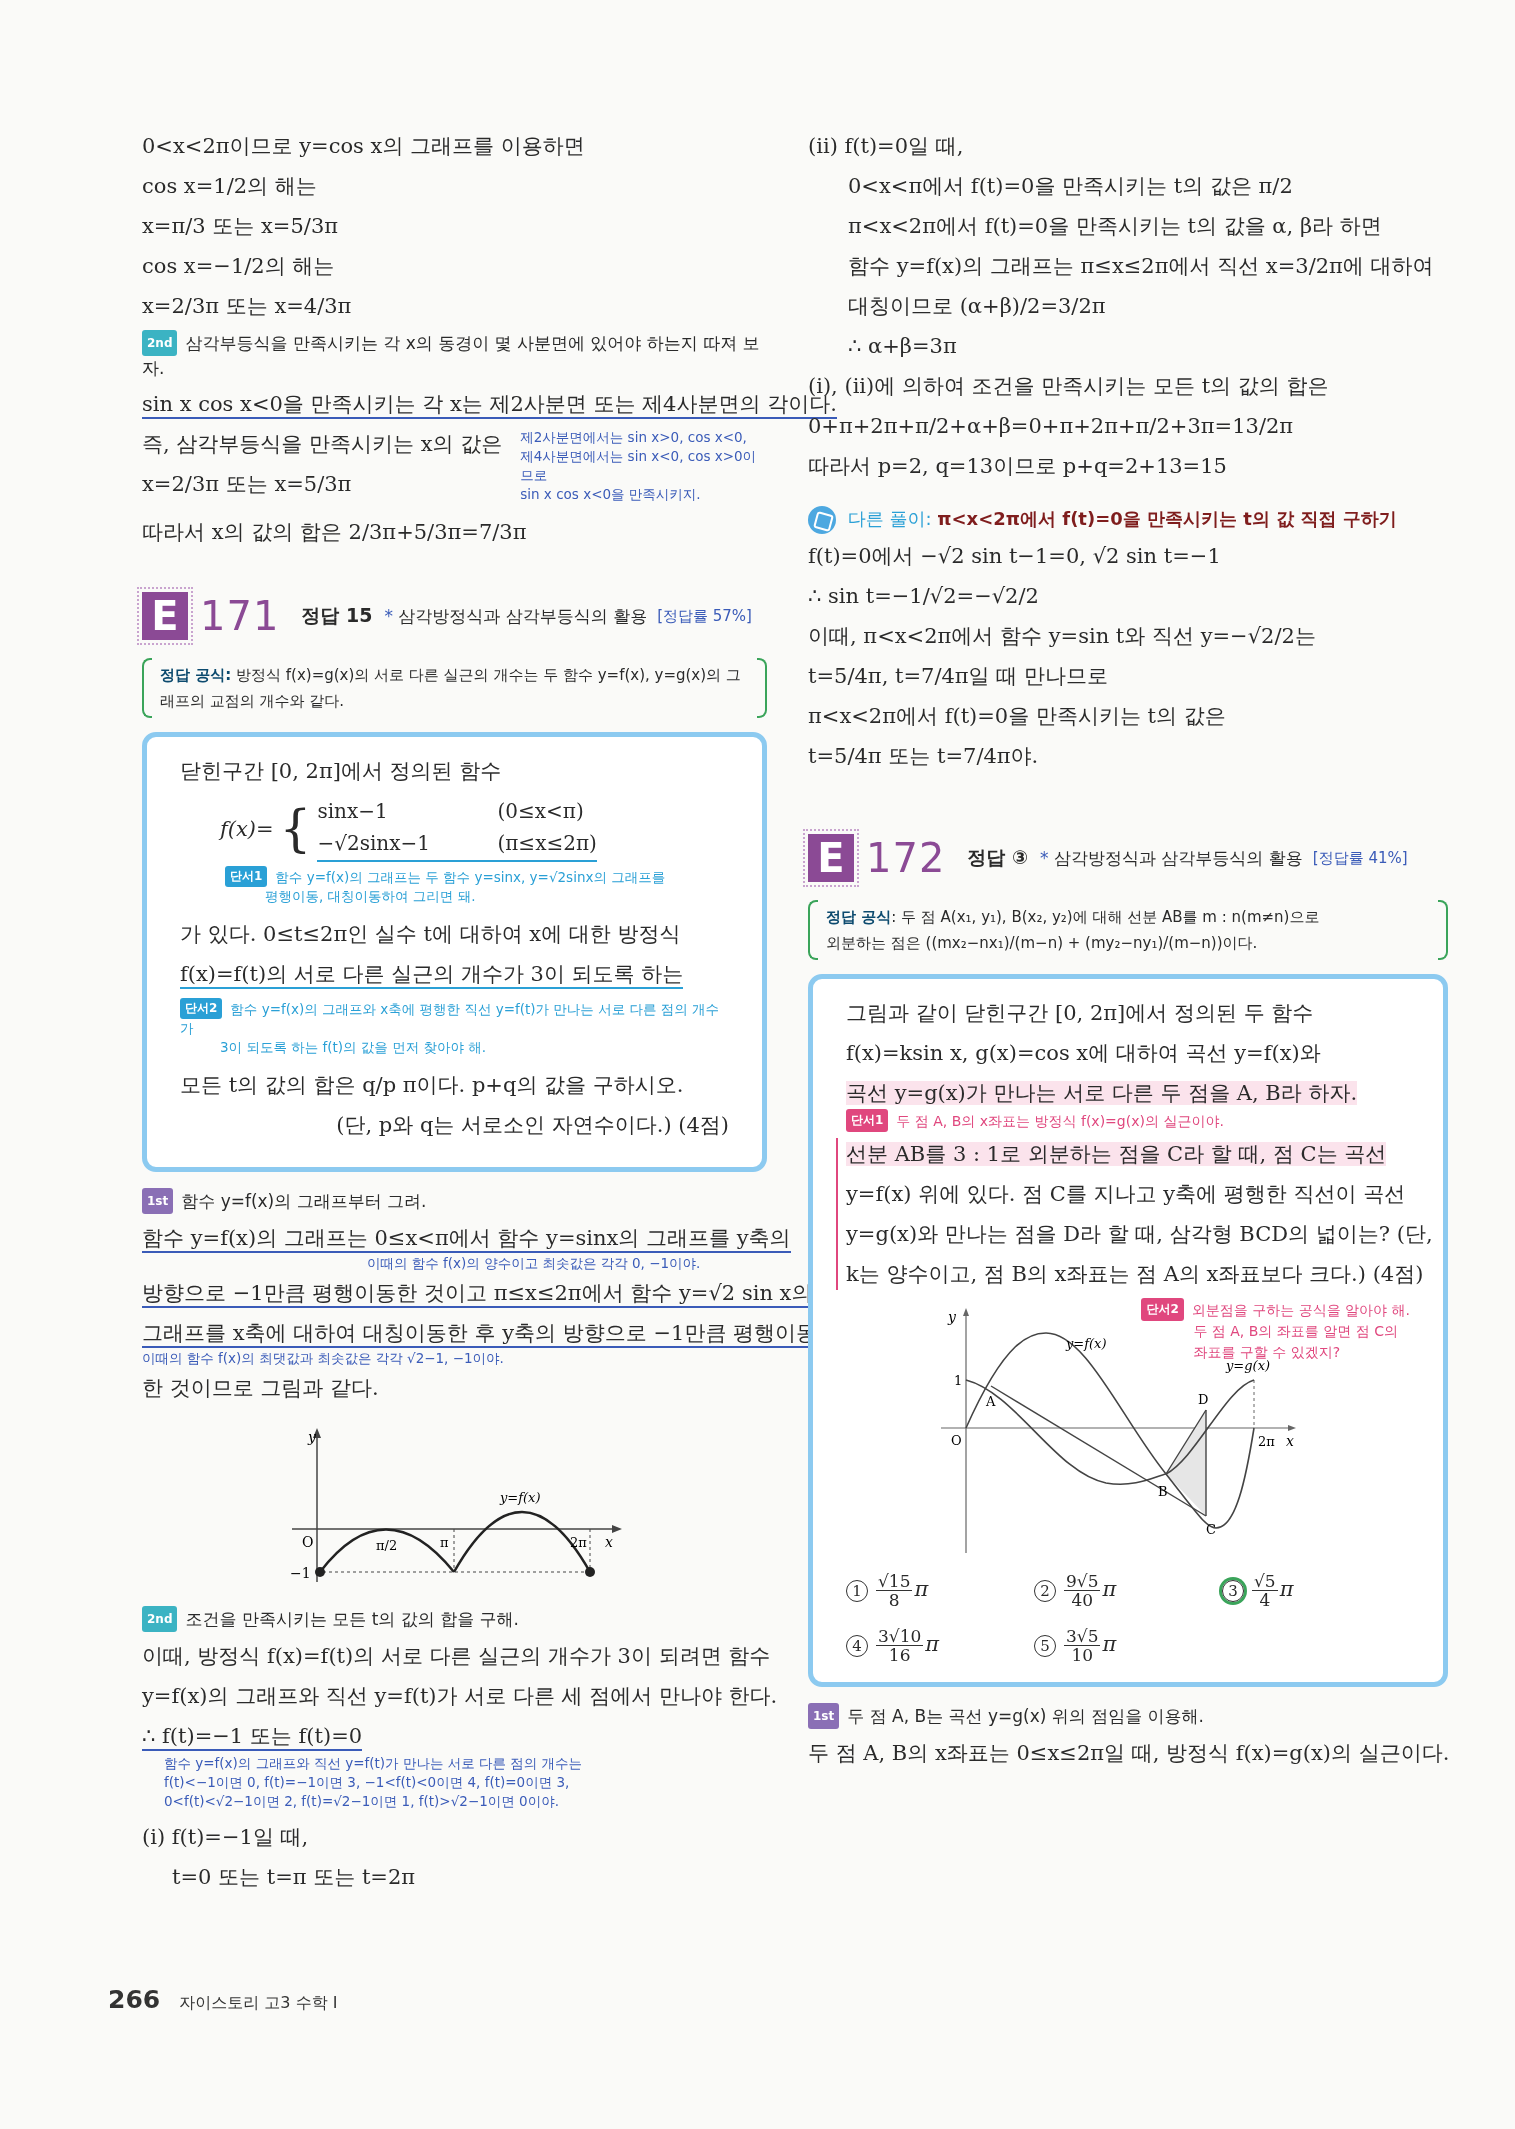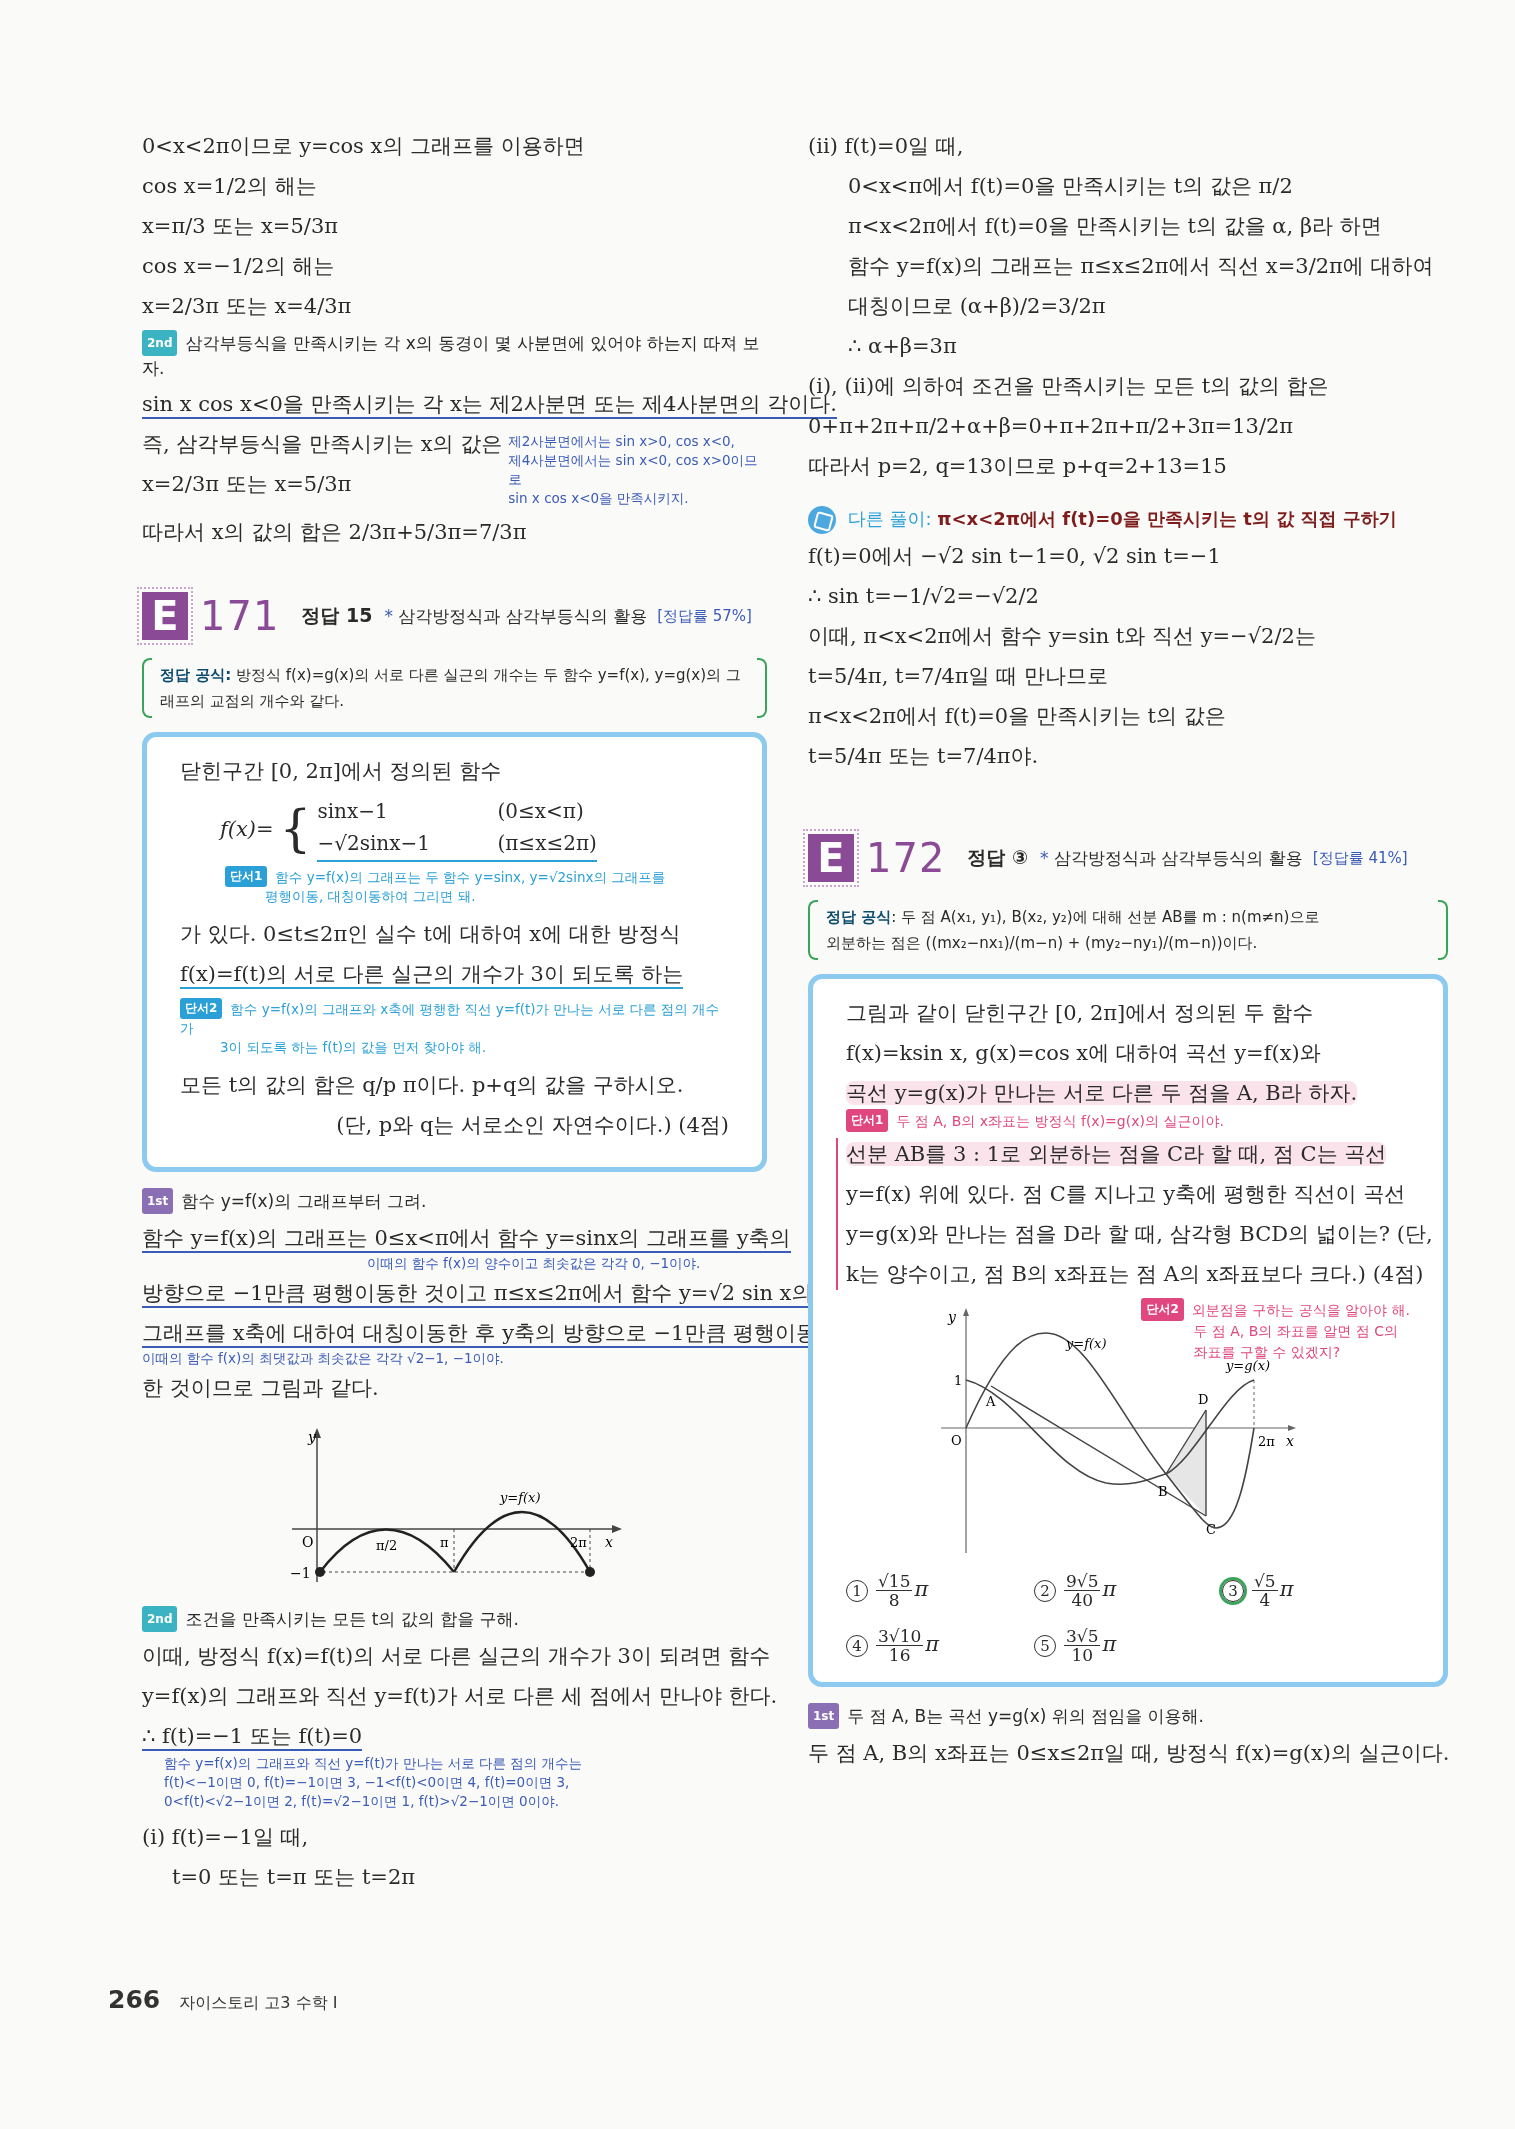--- a/index.html
+++ b/index.html
@@ -41,41 +41,41 @@
   .frac{display:inline-flex;flex-direction:column;align-items:center;vertical-align:middle;font-size:17px;line-height:18px;margin:0 2px;}
   .frac span:first-child{border-bottom:1px solid #333;padding:0 2px;}
   .choices{display:grid;grid-template-columns:1fr 1fr 1fr;row-gap:18px;margin-top:14px;font-size:21px;}
   .circ{display:inline-block;width:20px;height:20px;border:1.5px solid #333;border-radius:50%;text-align:center;line-height:20px;font-size:15px;margin-right:6px;vertical-align:middle;}
   .mark{box-shadow:0 0 0 3px #3aa45a;}
   .alt{font-family:"DejaVu Sans",sans-serif;font-size:18px;line-height:30px;margin:22px 0 6px 0;}
   .alt .lbl{color:#2aa0d6;}
   .alt b{color:#7f1d1d;}
   .dice{display:inline-block;width:28px;height:28px;border-radius:50%;background:#4da8e0;vertical-align:middle;margin-right:6px;position:relative;}
   .dice:before{content:"";position:absolute;left:7px;top:7px;width:13px;height:13px;border:2px solid #fff;border-radius:3px;transform:rotate(15deg);}
-  .pink-hl{background:#fbe3ec;border-radius:8px;}
+  .pink-hl{background:#fbe3ec;}
   .footer{position:absolute;left:108px;top:1985px;font-family:"DejaVu Sans",sans-serif;}
   .footer .pg{font-size:25px;font-weight:bold;color:#333;margin-right:14px;}
   .footer .bk{font-size:16px;color:#333;}
   svg text{font-family:"DejaVu Serif",serif;}
 </style>
 </head>
 <body>
 
 <div id="left" class="col">
   <div class="line">0&lt;x&lt;2π이므로 y=cos x의 그래프를 이용하면</div>
   <div class="line">cos x=1/2의 해는</div>
   <div class="line">x=π/3 또는 x=5/3π</div>
   <div class="line">cos x=−1/2의 해는</div>
   <div class="line">x=2/3π 또는 x=4/3π</div>
 
   <div class="step" style="white-space:normal;">
     <span class="tag tag-2nd">2nd</span><span>삼각부등식을 만족시키는 각 x의 동경이 몇 사분면에 있어야 하는지 따져 보자.</span>
   </div>
   <div class="line"><span class="uline">sin x cos x&lt;0을 만족시키는 각 x는 제2사분면 또는 제4사분면의 각이다.</span></div>
-  <div style="display:flex;gap:6px;align-items:flex-end;">
+  <div style="display:flex;gap:18px;">
     <div>
       <div class="line">즉, 삼각부등식을 만족시키는 x의 값은</div>
       <div class="line">x=2/3π 또는 x=5/3π</div>
     </div>
     <div class="note-blue">
       <div>제2사분면에서는 sin x&gt;0, cos x&lt;0,</div>
       <div>제4사분면에서는 sin x&lt;0, cos x&gt;0이므로</div>
       <div>sin x cos x&lt;0을 만족시키지.</div>
     </div>
   </div>

